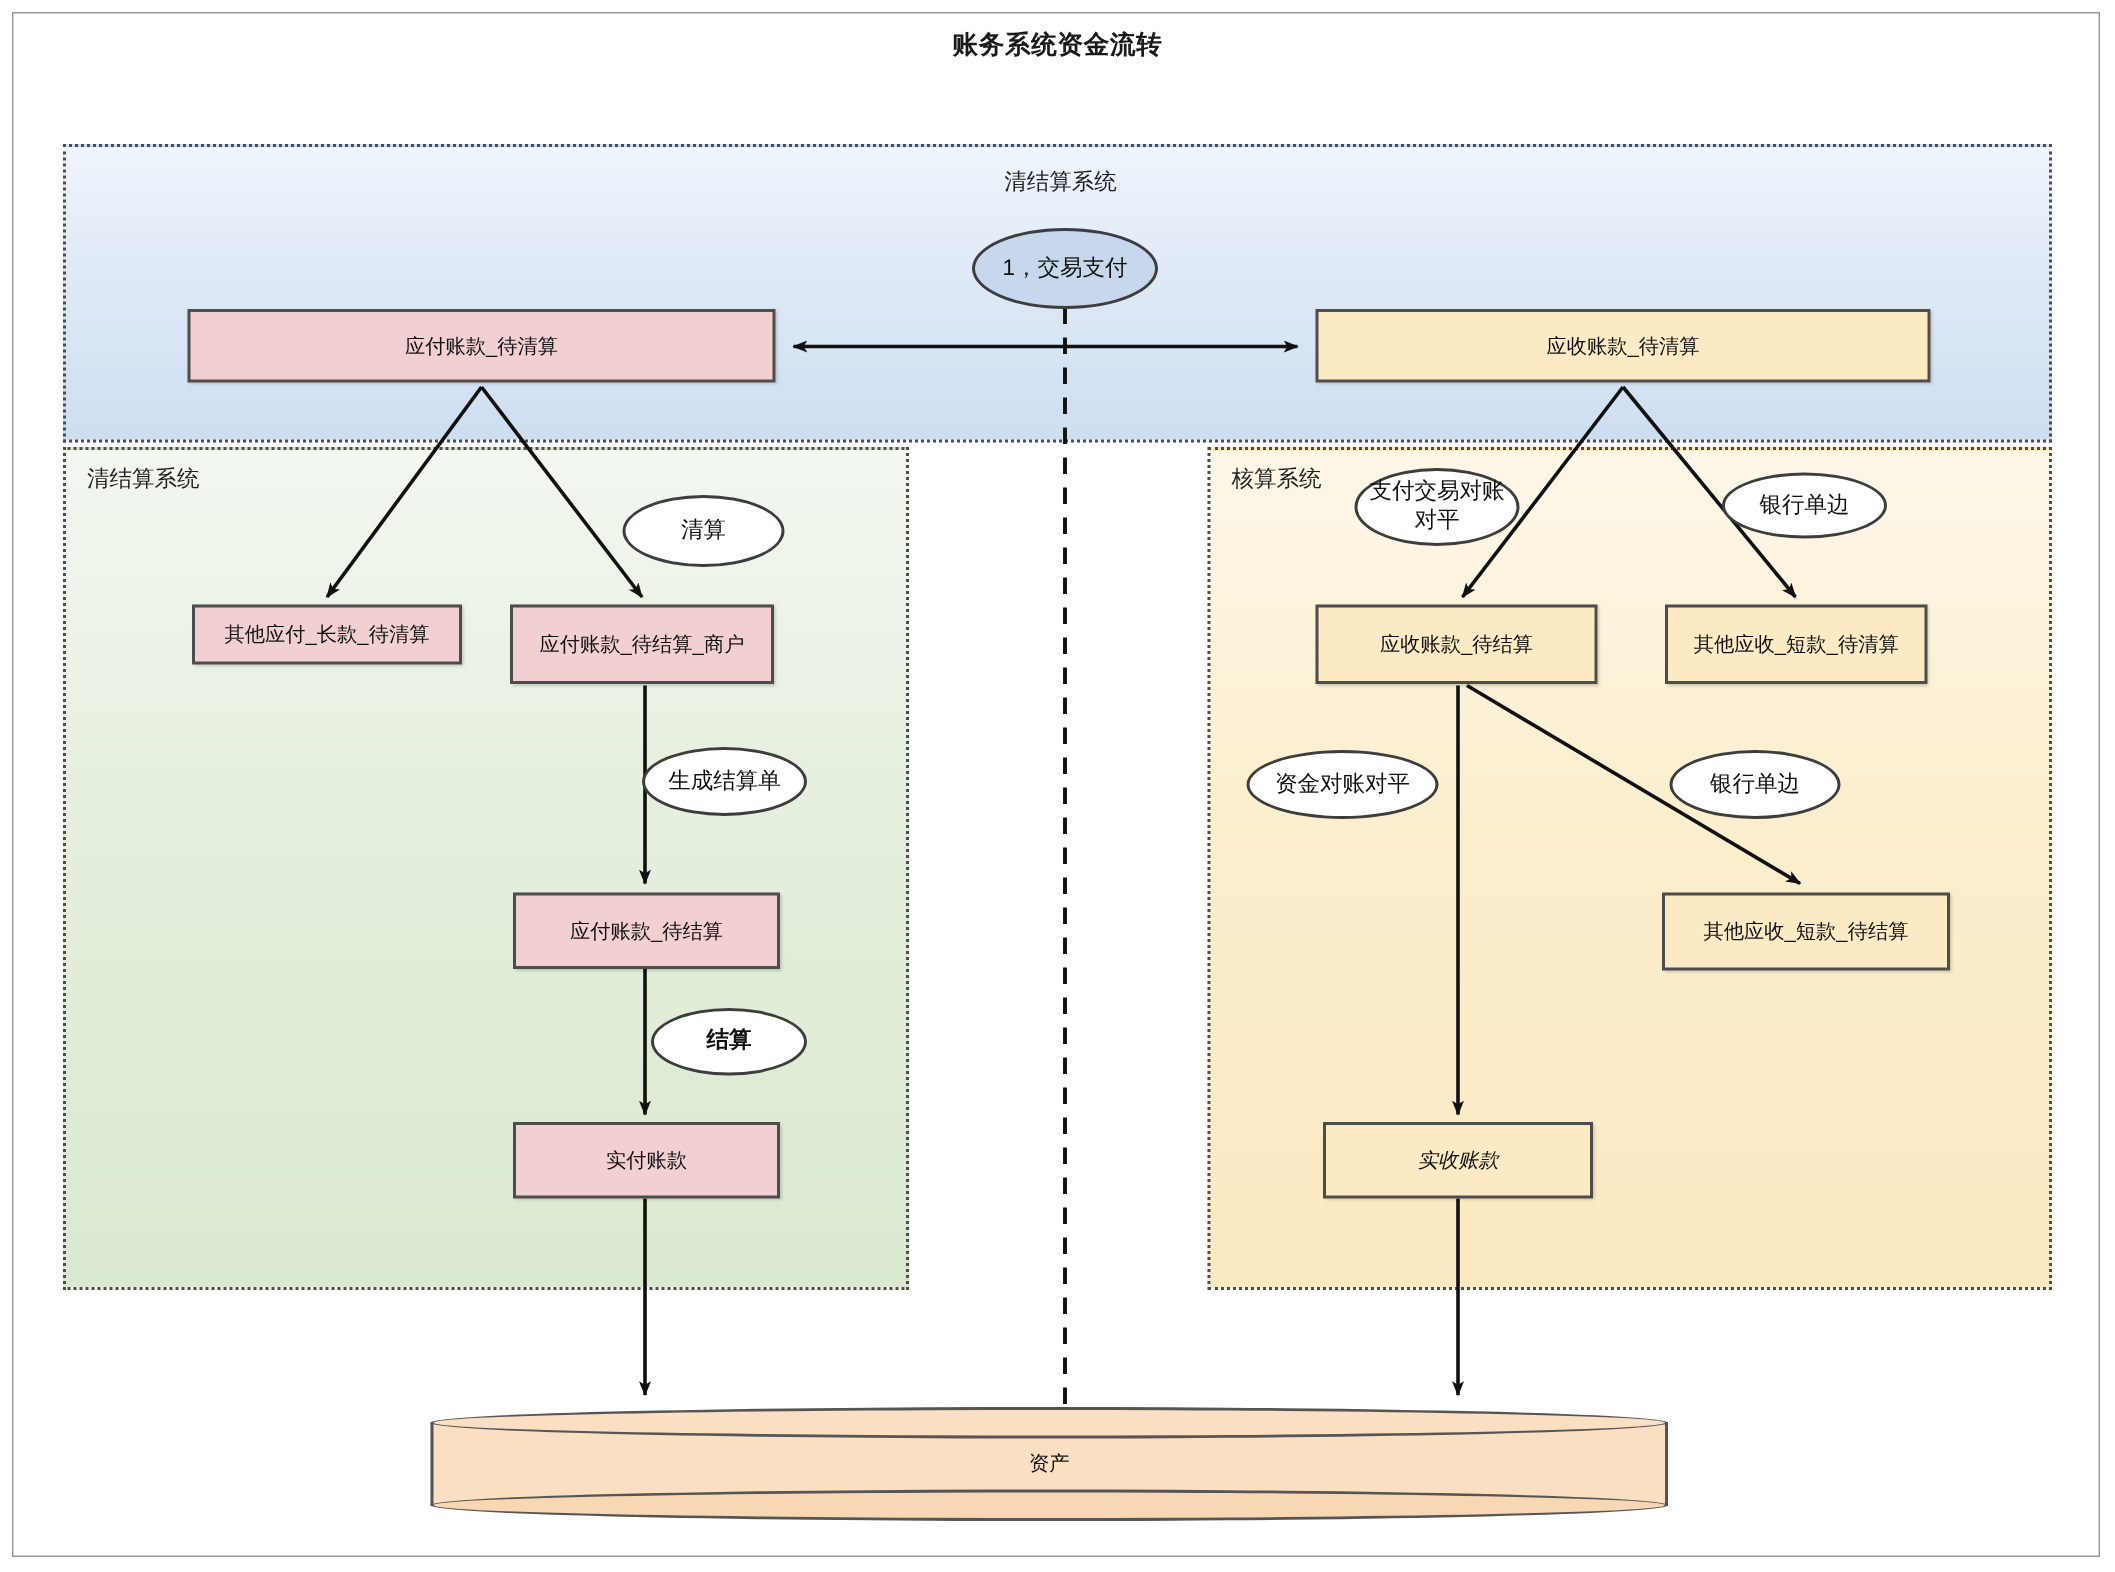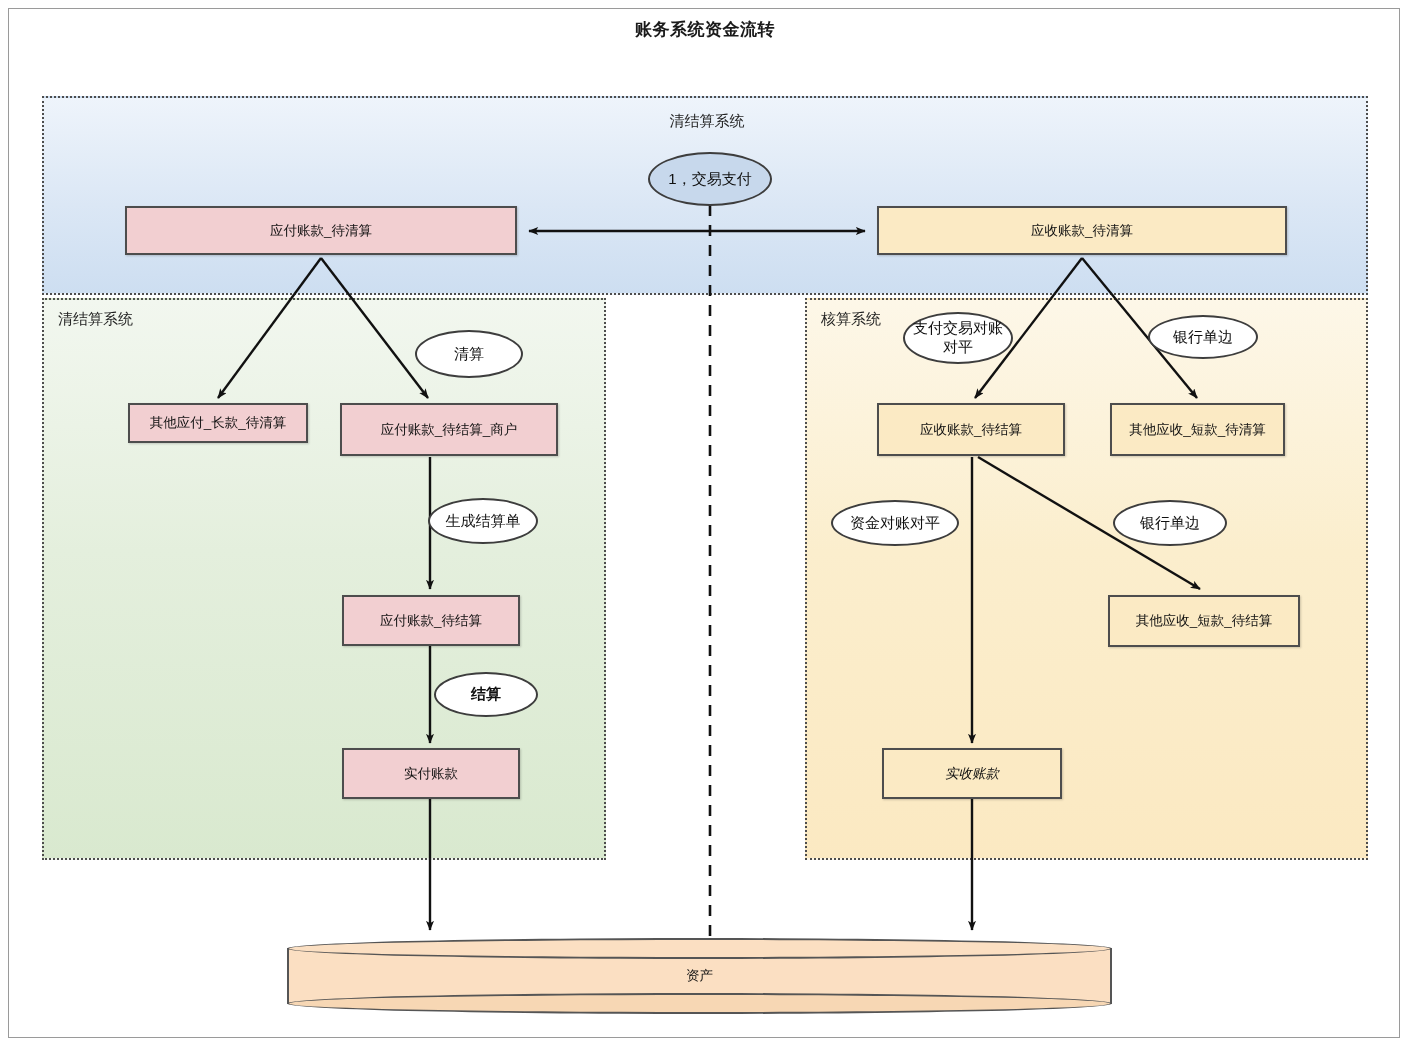--- a/index.html
+++ b/index.html
@@ -243,21 +243,21 @@
   </div>
 
   <div class="node-ellipse ellipse-blue" style="left:648px; top:152px; width:124px; height:54px;">
     <span>1，交易支付</span>
   </div>
 
   <div class="node-box box-pink" style="left:128px; top:403px; width:180px; height:40px;">
     <span>其他应付_长款_待清算</span>
   </div>
 
-  <div class="node-box box-pink" style="left:340px; top:403px; width:218px; height:53px;">
+  <div class="node-box box-pink" style="left:340px; top:403px; width:176px; height:53px;">
     <span>应付账款_待结算_商户</span>
   </div>
 
   <div class="node-ellipse" style="left:415px; top:330px; width:108px; height:48px;">
     <span>清算</span>
   </div>
 
   <div class="node-ellipse" style="left:428px; top:498px; width:110px; height:46px;">
     <span>生成结算单</span>
   </div>

